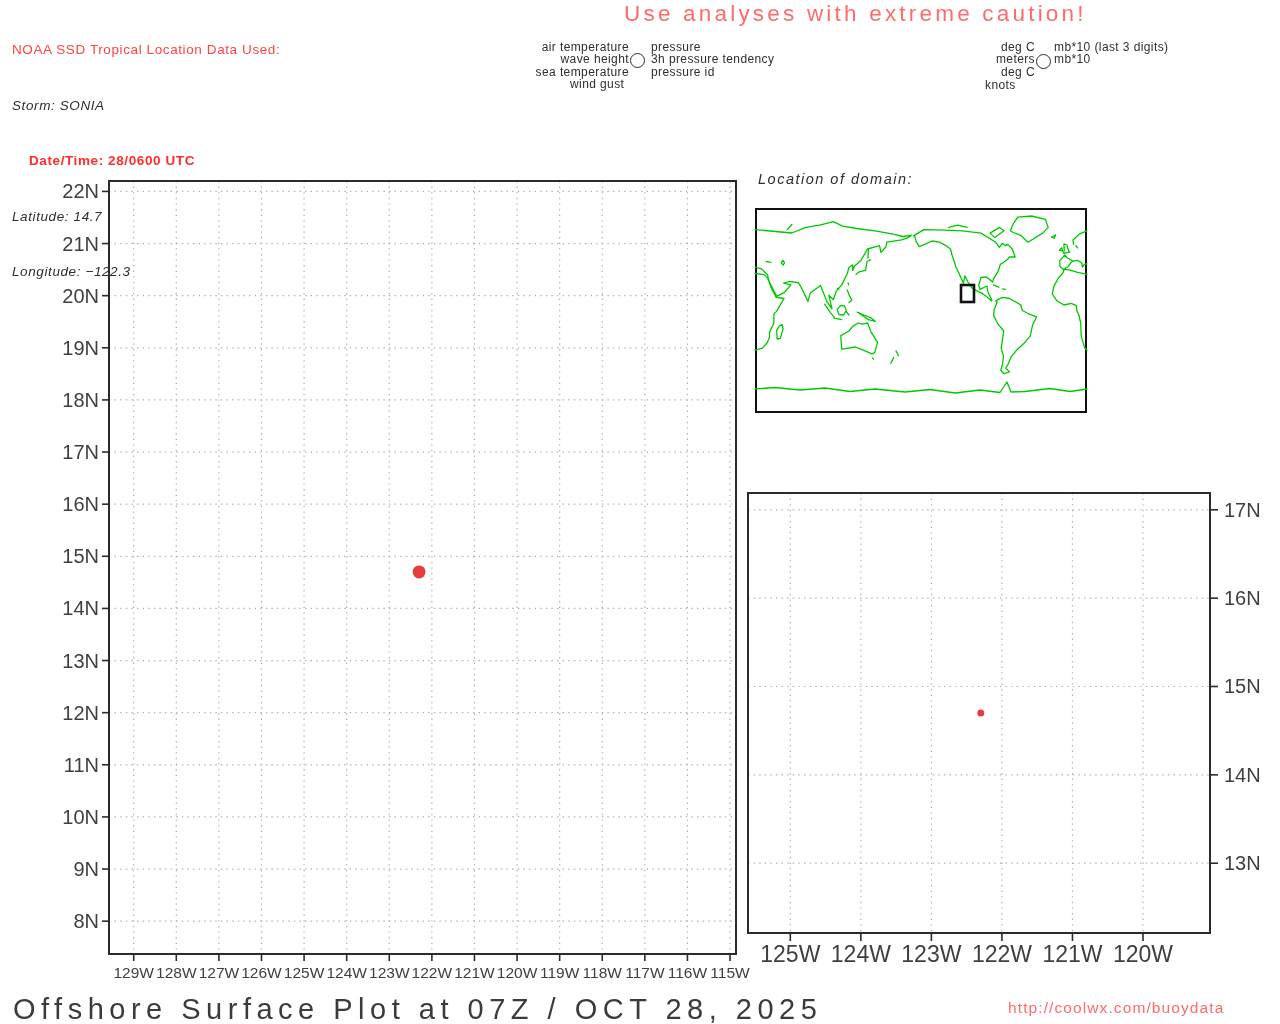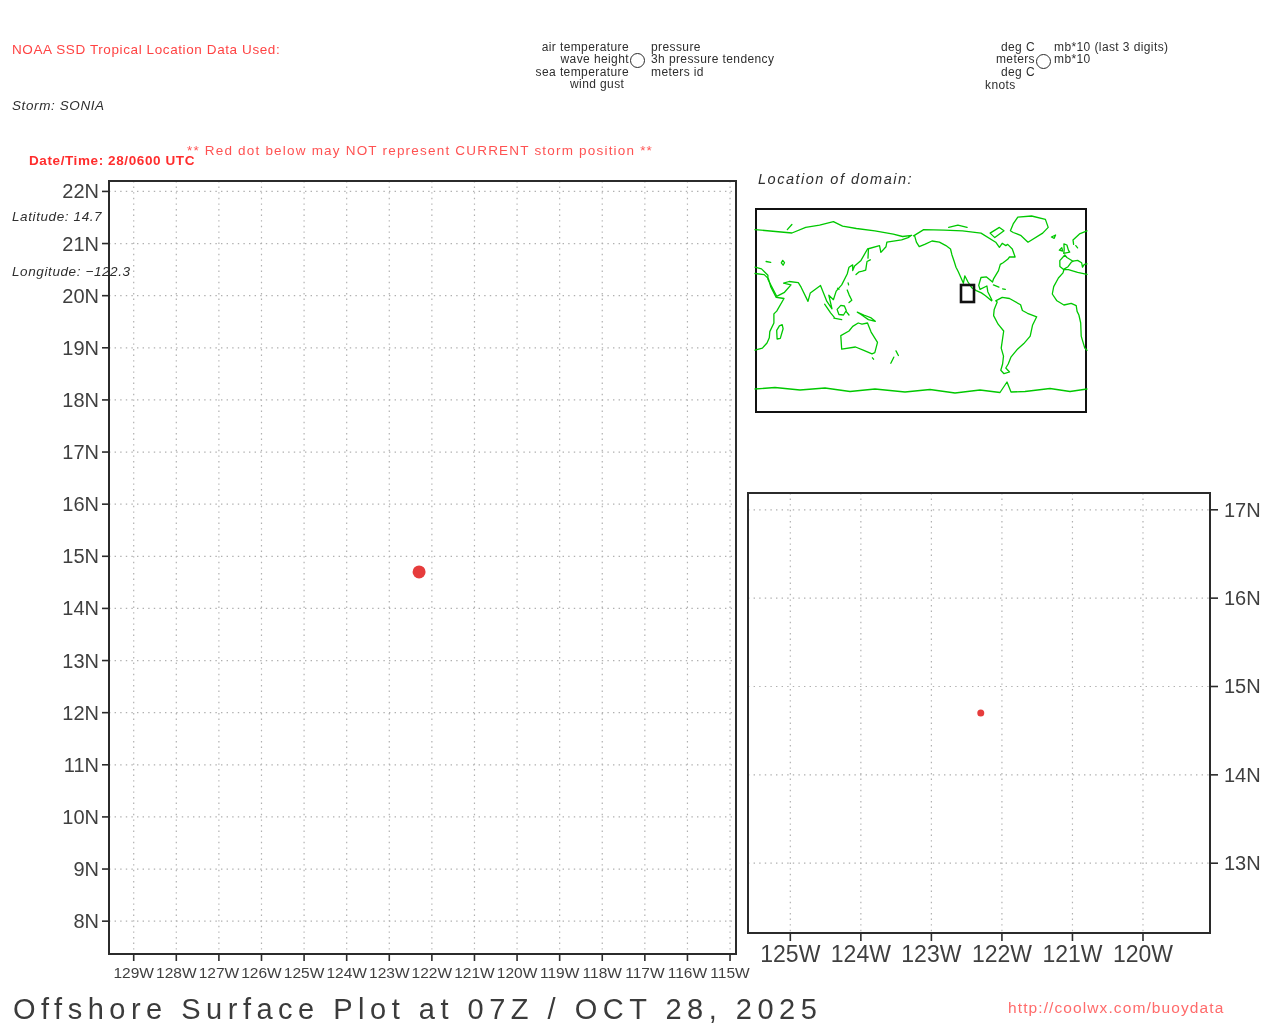--- a/index.html
+++ b/index.html
@@ -45,52 +45,52 @@
 <div id="canvas">
 
   <div id="storm-info" class="abs">
     <div class="red">NOAA SSD Tropical Location Data Used:</div>
     <div class="dark">Storm: SONIA</div>
     <div class="boldred">Date/Time: 28/0600 UTC</div>
     <div class="dark">Latitude: 14.7</div>
     <div class="dark">Longitude: −122.3</div>
   </div>
 
+  <div id="caution-title" class="abs">Use analyses with extreme caution!</div>
 
   <div>
     <div class="abs leg leg-left" style="left:429px;top:41px;width:200px;">
       <div>air temperature</div>
       <div>wave height</div>
       <div>sea temperature</div>
     </div>
     <div class="abs leg-circle" style="left:630px;top:53px;"></div>
     <div class="abs leg" style="left:651px;top:41px;">
       <div>pressure</div>
       <div>3h pressure tendency</div>
-      <div>meters id</div>
+      <div>pressure id</div>
     </div>
     <div class="abs leg leg-bottom" style="left:570px;top:77.5px;width:140px;">wind gust</div>
   </div>
 
   <div>
     <div class="abs leg leg-left" style="left:885px;top:41px;width:150px;">
       <div>deg C</div>
       <div>meters</div>
       <div>deg C</div>
     </div>
     <div class="abs leg-circle" style="left:1036px;top:54px;"></div>
     <div class="abs leg" style="left:1054px;top:41px;">
       <div>mb*10 (last 3 digits)</div>
       <div>mb*10</div>
       <div></div>
     </div>
     <div class="abs leg leg-bottom" style="left:985px;top:78.5px;width:130px;">knots</div>
   </div>
 
-  <div id="warning-note" class="abs">** Red dot below may NOT represent CURRENT storm position **</div>
 
   <div id="map-title" class="abs dark">Location of domain:</div>
 
   <svg id="overlay" class="abs" width="1280" height="1024" viewBox="0 0 1280 1024">
     <g id="world-map" transform="translate(755,208)">
       <rect class="map-border" x="1" y="1" width="330" height="203"></rect>
       <g>
         <path class="coast" d="M0,21.6 L36.9,25 50.7,19.4 64.6,17.1 78.4,13.7 87.6,18.2 101.4,20.5 119.9,22.8 138.3,26.2 147.6,28.5 156.8,27.3 153.1,29.6 146.6,31.9 131.9,34.2 131,38.7 125.9,44.4 124.5,37.6 112.5,41 106,52.4 99.6,58.1 97.7,62.6 97.7,56.9 94,59.2 92.2,66 86.7,76.9 81.2,83.1 78.4,91.7 73.8,87.1 77,100.8 71.9,93.4 68.2,84.3 65.5,77.4 55.3,84.9 53,93.4 46.1,79.2 43.3,74.6 34.1,73.5 28.6,75.2 36,76.9 29.5,84.3 21.7,88.3 12.9,71.2 12.9,67.2 6.5,60.9 0,59.2"></path>
         <path class="coast" d="M101,66.6 L104.2,63.8 107.4,63.2 110.7,62.1 112,53.5 115.3,51.8"></path>
         <path class="coast" d="M113,50.1 L113.4,41"></path>

